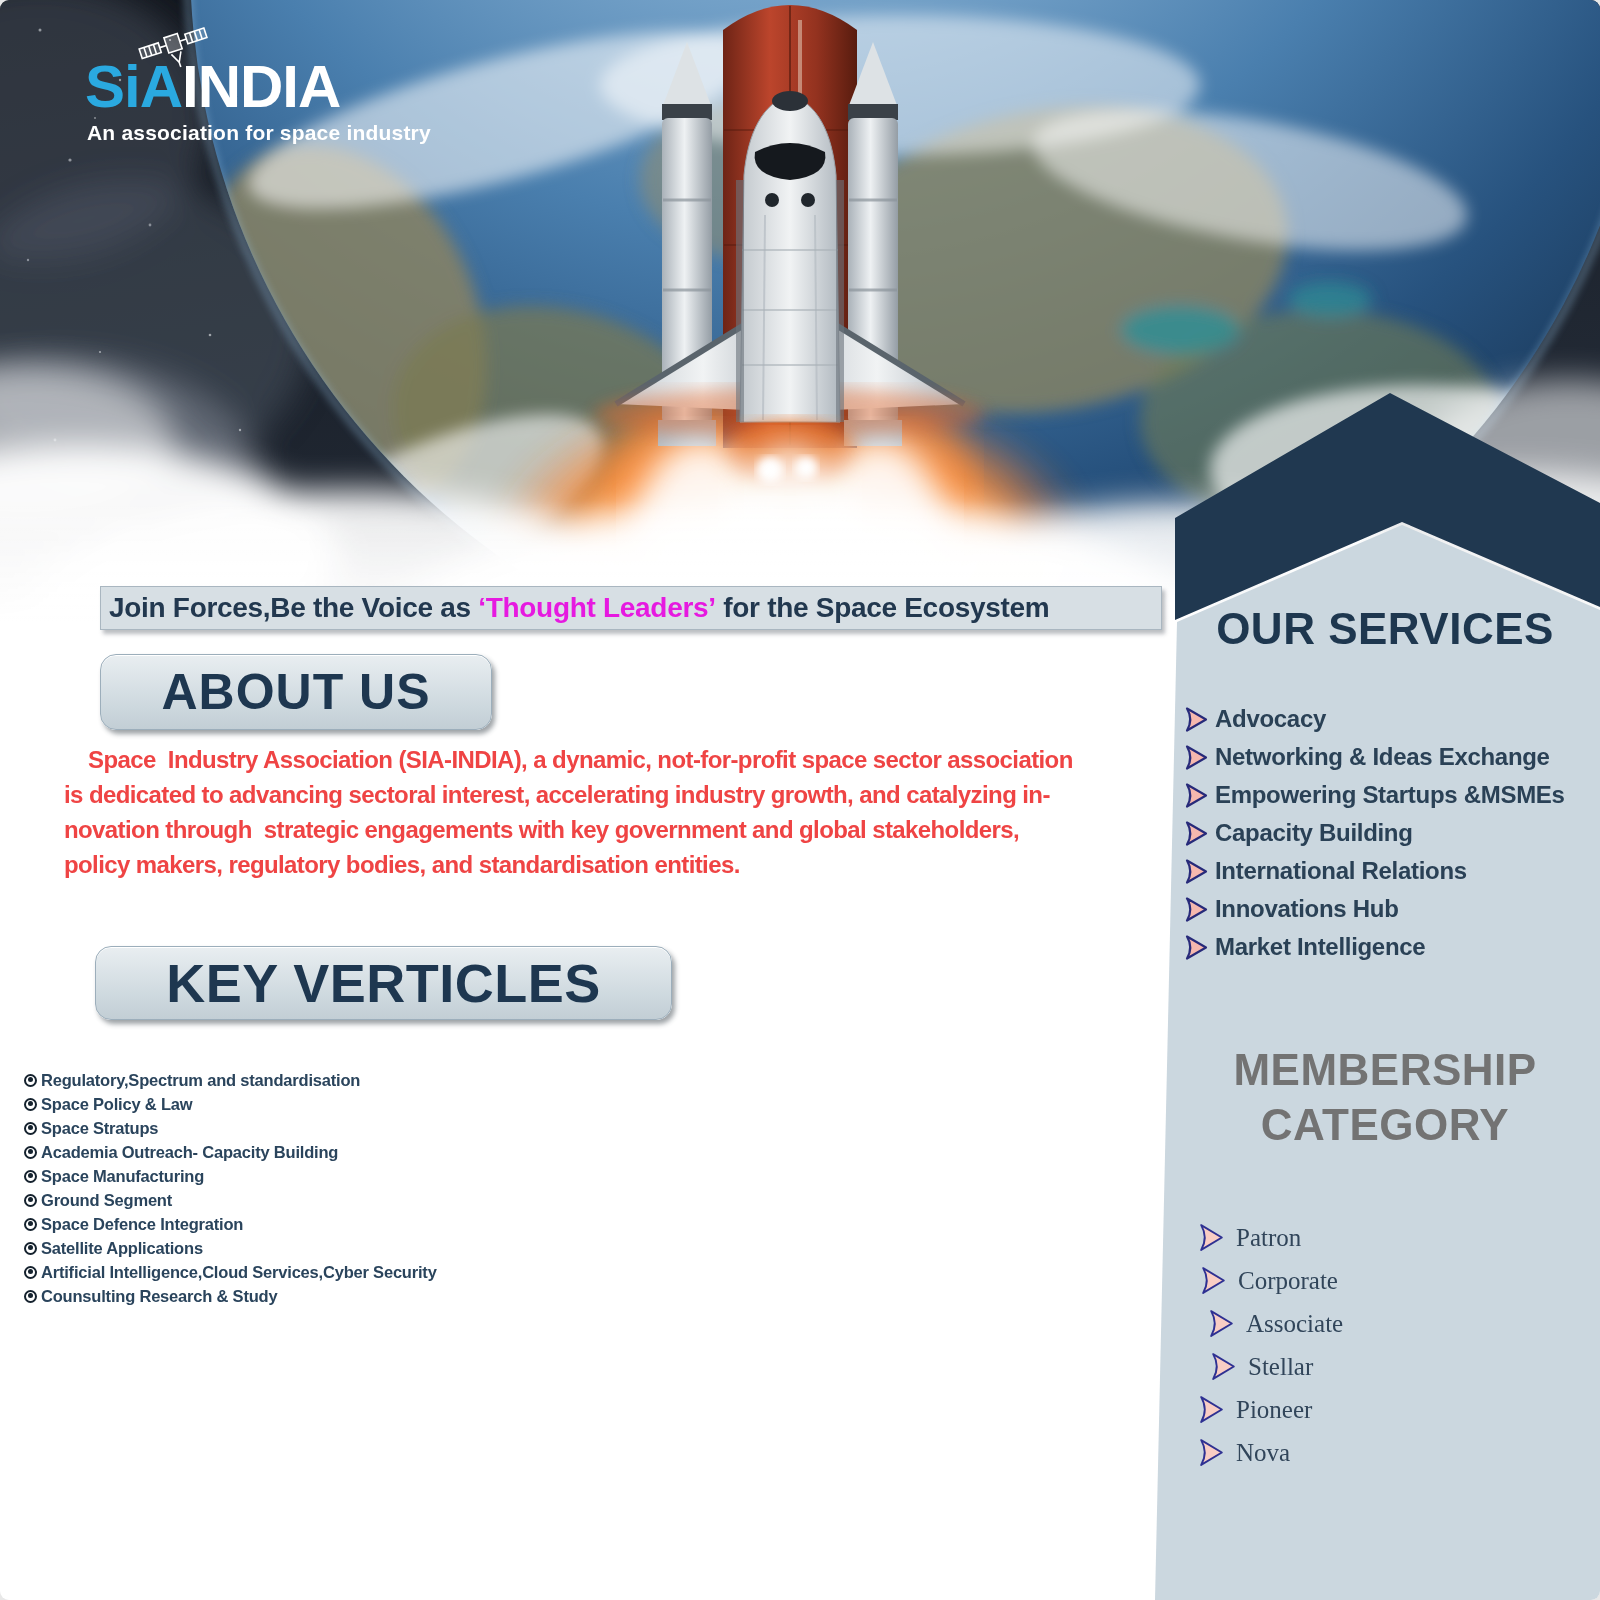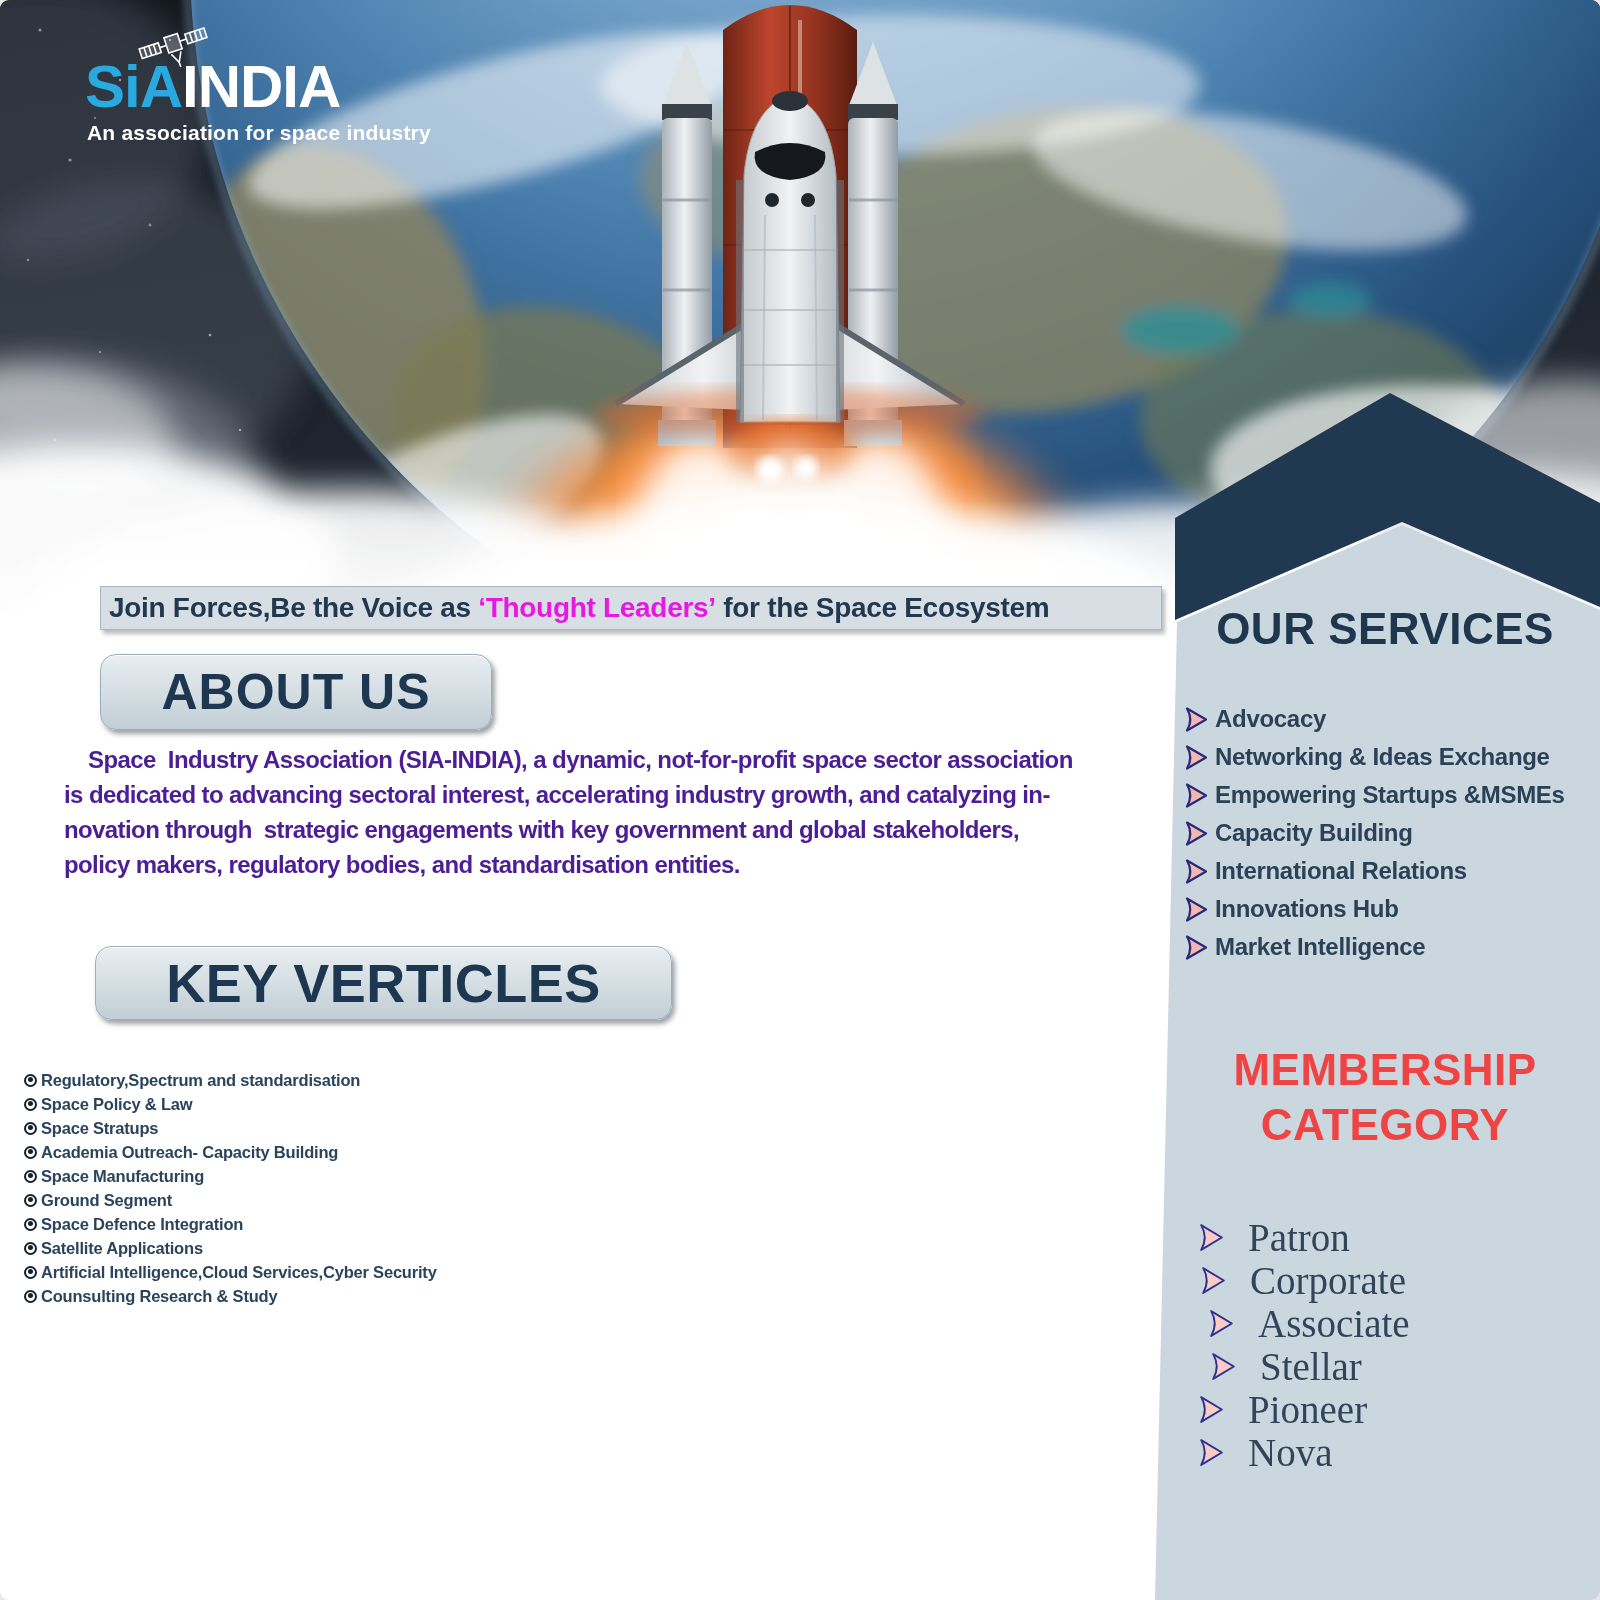--- a/index.html
+++ b/index.html
@@ -35,45 +35,45 @@
   
   .pill{position:absolute;z-index:3;background:linear-gradient(180deg,#e9eef1 0%,#cdd8de 70%,#c2ced5 100%);
         border:1px solid #9caebb;border-radius:16px;
         box-shadow:3px 4px 5px rgba(40,50,60,.45), inset 0 1px 0 #ffffff;
         color:#1e3750;font-weight:bold;display:flex;align-items:center;justify-content:center;}
   .about-pill{left:100px;top:654px;width:390px;height:74px;font-size:50px;letter-spacing:1px;}
   .key-pill{left:95px;top:946px;width:575px;height:72px;font-size:54px;letter-spacing:.5px;}
 
   
   .about-text{position:absolute;left:64px;top:742px;width:1070px;z-index:3;
-              font-weight:bold;font-size:24px;line-height:35px;letter-spacing:-.6px;color:#4c1d95;}
+              font-weight:bold;font-size:24px;line-height:35px;letter-spacing:-.6px;color:#ef4444;}
   .about-text div{white-space:pre;}
   .about-text .indent{padding-left:24px;}
 
   
   .verticles{position:absolute;left:24px;top:1068px;z-index:3;list-style:none;margin:0;padding:0;}
   .verticles li{display:flex;align-items:center;height:24px;gap:4px;
                 font-weight:bold;font-size:16.5px;letter-spacing:-.2px;color:#2a445c;white-space:nowrap;}
   .bullseye{flex:0 0 auto;width:13px;height:13px;border:2.5px solid #15222e;border-radius:50%;
             position:relative;display:inline-block;box-sizing:border-box;}
   .bullseye::after{content:'';position:absolute;left:1.5px;top:1.5px;width:5px;height:5px;
                    background:#15222e;border-radius:50%;}
 
   
   .services-title{position:absolute;left:1170px;top:604px;width:430px;z-index:3;text-align:center;
                   font-weight:bold;font-size:44px;letter-spacing:.5px;color:#1e374f;}
   .services{position:absolute;left:1183px;top:700px;z-index:3;list-style:none;margin:0;padding:0;}
   .services li{display:flex;align-items:center;height:38px;gap:5px;
                font-weight:bold;font-size:24px;letter-spacing:-.3px;color:#2a4156;white-space:nowrap;}
   .membership-title{position:absolute;left:1170px;top:1042px;width:430px;z-index:3;text-align:center;
-                    font-weight:bold;font-size:44px;line-height:55px;letter-spacing:.5px;color:#ef4444;}
+                    font-weight:bold;font-size:44px;line-height:55px;letter-spacing:.5px;color:#737373;}
   .membership{position:absolute;left:1196px;top:1216px;z-index:3;list-style:none;margin:0;padding:0;
               font-family:"Liberation Serif",serif;}
-  .membership li{display:flex;align-items:center;height:43px;gap:21px;
-                 font-size:39px;color:#31455a;white-space:nowrap;}
+  .membership li{display:flex;align-items:center;height:43px;gap:9px;
+                 font-size:25px;color:#31455a;white-space:nowrap;}
   .membership li:nth-child(2){margin-left:2px;}
   .membership li:nth-child(3){margin-left:10px;}
   .membership li:nth-child(4){margin-left:12px;}
   .arrow-ic{flex:0 0 auto;display:block;}
 
   
   .footer-bar{position:absolute;left:0;top:1600px;width:642px;height:82px;z-index:3;
               background:linear-gradient(180deg,#54708a 0,#22394f 5%);
               clip-path:polygon(0 0,93.5% 0,100% 100%,0 100%);
               display:flex;align-items:center;gap:13px;padding-left:118px;box-sizing:border-box;

